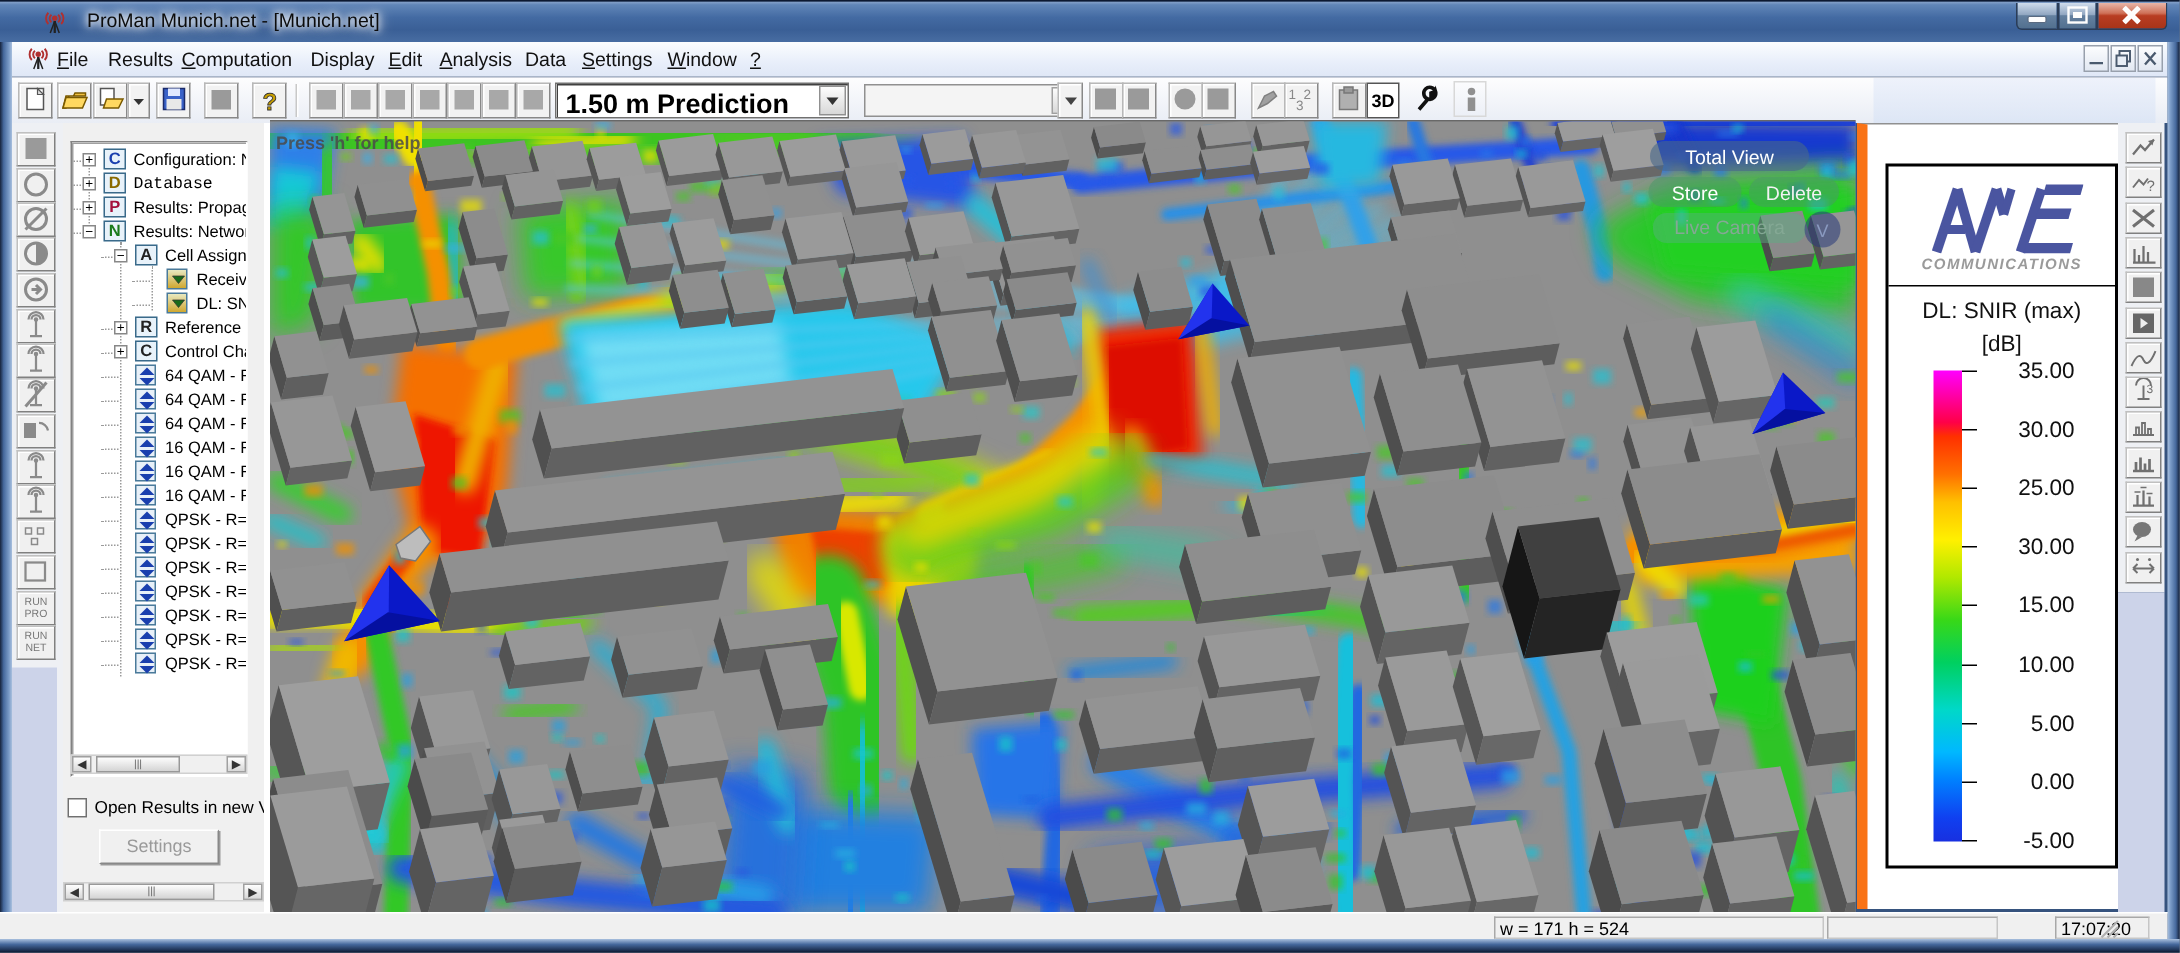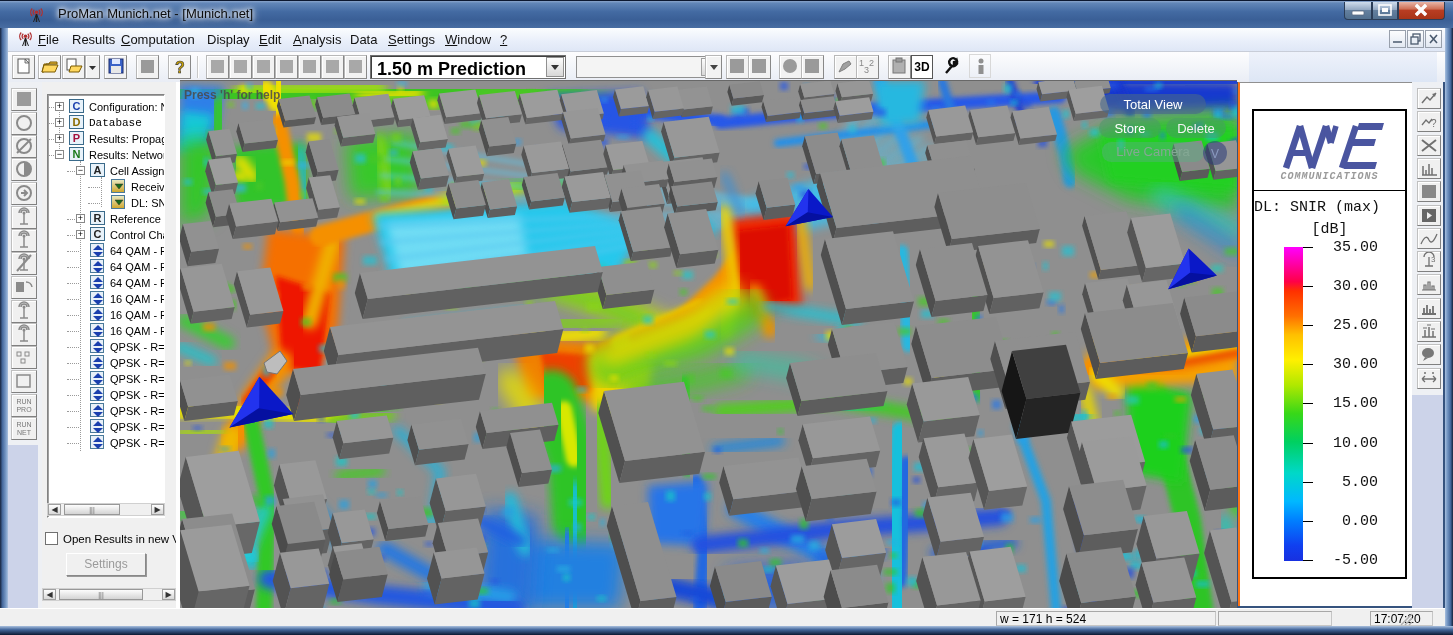--- a/index.html
+++ b/index.html
@@ -44,21 +44,21 @@
  font-size:9px;line-height:7px;text-align:center;color:#000;}
 .licon{position:absolute;width:15px;height:14px;border:1px solid #3a6a8a;background:#e8f2fa;
  font-size:11px;font-weight:bold;text-align:center;line-height:13px;}
 .updn{position:absolute;width:14px;height:14px;border:1px solid #4a7a9a;background:#e8f0f8;}
 
 #statusbar{left:0;top:608px;width:1445px;height:18px;background:#f0f0f0;border-top:1px solid #fff;}
 .ssec{position:absolute;top:2px;height:15px;border:1px solid #c6c6c6;border-top-color:#a8a8a8;border-left-color:#a8a8a8;background:#f0f0f0;font-size:12px;color:#000;padding:0 3px;line-height:14px;}
 #bframe{left:0;top:626px;width:1453px;height:9px;background:linear-gradient(#a9c0de,#45689c 40%,#1b2e4e 85%,#0c1830);}
 #rframe{left:1445px;top:28px;width:8px;height:598px;background:linear-gradient(270deg,#16233c,#45689c 30%,#7b9cc8 75%,#a9c0de);}
 
-#rpanel{left:1238px;top:82px;width:174px;height:524px;background:#fff;border-left:2px solid #f97316;border-top:1px solid #909090;font-family:Liberation Mono, monospace;}
+#rpanel{left:1238px;top:82px;width:174px;height:524px;background:#fff;border-left:7px solid #f97316;border-top:1px solid #909090;}
 #legendbox{position:absolute;left:12px;top:26px;width:155px;height:470px;border:2px solid #000;}
 #rtoolbar{left:1412px;top:82px;width:31px;height:313px;background:#eef0f4;}
 #rscroll{left:1412px;top:395px;width:31px;height:213px;background:#ccd3e9;}
 .rbtn{position:absolute;left:5px;width:24px;height:21px;border:1px solid #c0c0c0;border-right-color:#808080;border-bottom-color:#808080;background:#f0f0f0;box-shadow:inset 1px 1px 0 #fff;}
 </style></head>
 <body>
 <div class="abs" id="titlebar">
  <svg class="abs" style="left:28px;top:6px" width="17" height="17" viewBox="0 0 17 17">
   <path d="M8.5 7 v8" stroke="#222" stroke-width="1.5" fill="none"></path>
   <path d="M8.5 7 L5.5 15 M8.5 7 L11.5 15" stroke="#222" stroke-width="1" fill="none"></path>
@@ -1499,21 +1499,21 @@
 </g>
 <g fill="#4a55a0">
 <polygon points="12,33 27,33 25,39 10,39"></polygon>
 <polygon points="79,6 104,6 102,13 77,13"></polygon>
 <polygon points="74,22 96,22 94,29 72,29"></polygon>
 <polygon points="66,45 97,45 95,52 64,52"></polygon>
 </g>
         </svg>
 <div class="abs" style="left:0;top:60px;width:151px;text-align:center;font-size:10px;font-style:italic;font-weight:bold;color:#9a9a9a;letter-spacing:1px;">COMMUNICATIONS</div>
 </div>
-      <div class="abs" style="left:0;top:88px;width:151px;text-align:left;font-size:15px;color:#111;">DL: SNIR (max)</div>
+      <div class="abs" style="left:0;top:88px;width:151px;text-align:center;font-size:15px;color:#111;">DL: SNIR (max)</div>
       <div class="abs" style="left:0;top:110px;width:151px;text-align:center;font-size:15px;color:#111;">[dB]</div>
       <div class="abs" style="left:30px;top:136px;width:19px;height:314px;background:linear-gradient(#ff00ff 0%,#ff0048 11%,#ff3000 14%,#ff7000 22%,#ffc000 28%,#fff000 36%,#b0e800 44%,#38d818 53%,#00d060 62%,#00d8c8 72%,#00b8ff 81%,#0080ff 87%,#1040f0 95%,#1830e0 100%);"></div>
       <div class="abs" style="left:49px;top:136.0px;width:10px;height:1px;background:#000;"></div>
       <div class="abs" style="left:58px;top:128.0px;width:66px;text-align:right;font-size:15px;color:#111;">35.00</div>
       <div class="abs" style="left:49px;top:175.1px;width:10px;height:1px;background:#000;"></div>
       <div class="abs" style="left:58px;top:167.1px;width:66px;text-align:right;font-size:15px;color:#111;">30.00</div>
       <div class="abs" style="left:49px;top:214.2px;width:10px;height:1px;background:#000;"></div>
       <div class="abs" style="left:58px;top:206.2px;width:66px;text-align:right;font-size:15px;color:#111;">25.00</div>
       <div class="abs" style="left:49px;top:253.3px;width:10px;height:1px;background:#000;"></div>
       <div class="abs" style="left:58px;top:245.3px;width:66px;text-align:right;font-size:15px;color:#111;">30.00</div>

